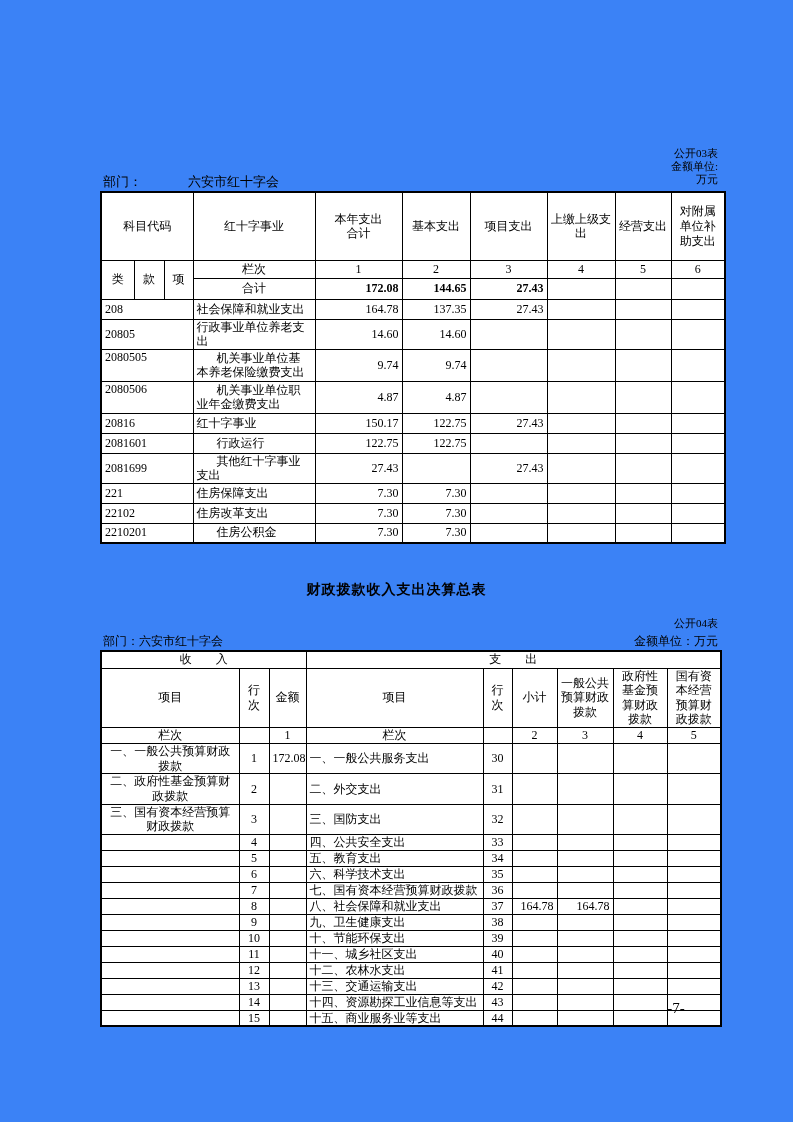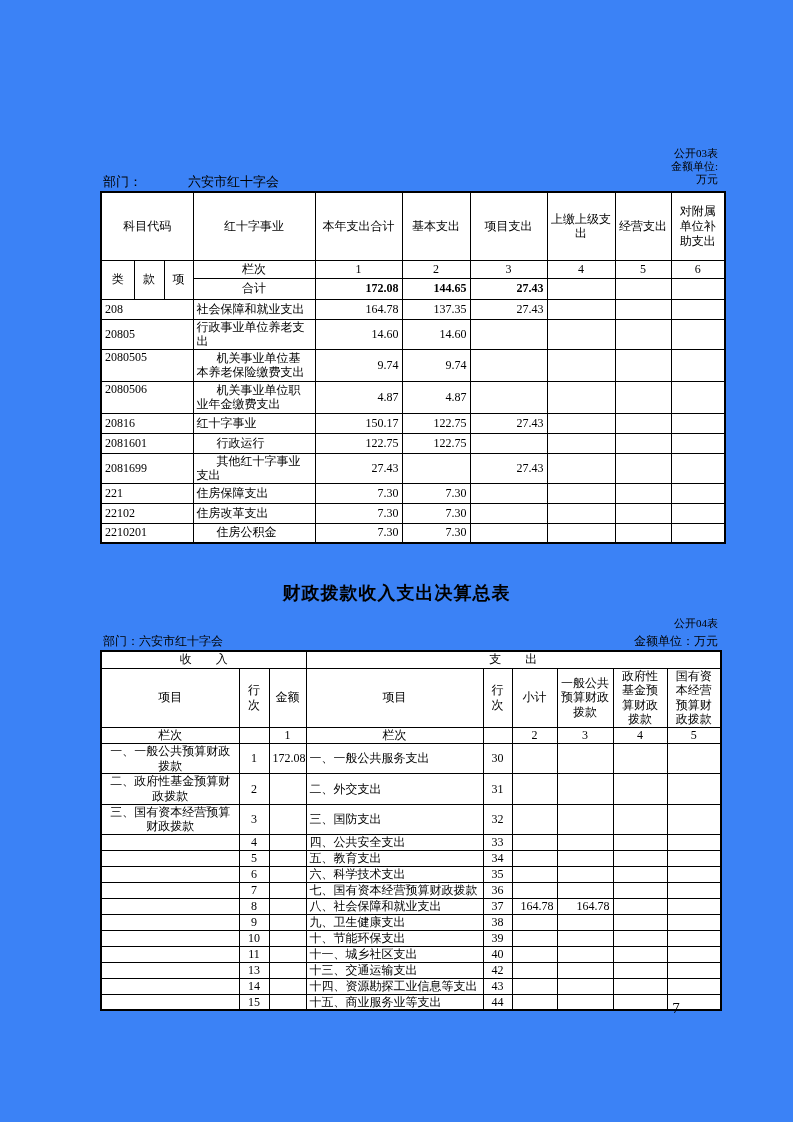--- a/index.html
+++ b/index.html
@@ -3,21 +3,21 @@
 <meta charset="utf-8">
 <style>
   html,body{margin:0;padding:0;background:#fff;}
   body{width:793px;height:1122px;font-family:"Liberation Serif","DejaVu Serif",serif;color:#000;}
   .page{position:relative;width:793px;height:1122px;background:#3b82f6;overflow:hidden;}
   .abs{position:absolute;}
   .meta{right:75px;text-align:right;font-size:11px;line-height:13px;}
   .dept1{top:173px;left:103px;font-size:13px;}
   .dept1 .val{margin-left:46px;text-align:center;}
   .note1{top:526px;left:101px;font-size:12px;}
-  .title2{top:581px;left:0;width:793px;text-align:center;font-family:"Liberation Sans","DejaVu Sans",sans-serif;font-weight:bold;font-size:18px;letter-spacing:1px;}
+  .title2{top:581px;left:0;width:793px;text-align:center;font-family:"Liberation Sans","DejaVu Sans",sans-serif;font-weight:bold;font-size:14px;letter-spacing:1px;}
   .dept2{top:633px;left:103px;width:615px;font-size:12px;}
   .dept2 .right{float:right;}
   .pageno{top:1000px;left:652px;width:48px;text-align:center;font-size:15px;}
   table.t{border-collapse:collapse;table-layout:fixed;border:2px solid #000;background:#fff;}
   table.t td{border:1px solid #000;overflow:hidden;padding:0 3px;font-size:12px;line-height:1.22;vertical-align:middle;}
   .t1{top:191px;left:100px;width:624px;}
   .t2{top:650px;left:100px;width:620px;}
   td.hc{text-align:center;font-size:13px;}
   td.hs{text-align:center;font-size:11px;line-height:13px;}
   td.c{text-align:center;}
@@ -55,21 +55,21 @@
         <col style="width:68px">
         <col style="width:77px">
         <col style="width:68px">
         <col style="width:56px">
         <col style="width:54px">
       </colgroup>
     <tbody>
         <tr style="height:68px">
       <td colspan="3" class="hc">科目代码</td>
       <td class="hc">红十字事业</td>
-      <td class="hc" style="padding:0 3px">本年支出合计</td>
+      <td class="hc" style="padding:0 15px">本年支出合计</td>
       <td class="hc">基本支出</td>
       <td class="hc">项目支出</td>
       <td class="hc">上缴上级支出</td>
       <td class="hc">经营支出</td>
       <td class="hc">对附属单位补助支出</td>
     </tr>
     <tr style="height:18px">
       <td rowspan="2" class="hc">类</td>
       <td rowspan="2" class="hc">款</td>
       <td rowspan="2" class="hc">项</td>
@@ -360,20 +360,31 @@
       <td class="num2"></td>
       <td class="exp">十一、城乡社区支出</td>
       <td class="c">40</td>
       <td class="num2"></td>
       <td class="num2"></td>
       <td class="num2"></td>
       <td class="num2"></td>
     </tr>
     <tr style="height:16px">
       <td class="inc"></td>
+      <td class="c">12</td>
+      <td class="num2"></td>
+      <td class="exp">十二、农林水支出</td>
+      <td class="c">41</td>
+      <td class="num2"></td>
+      <td class="num2"></td>
+      <td class="num2"></td>
+      <td class="num2"></td>
+    </tr>
+    <tr style="height:16px">
+      <td class="inc"></td>
       <td class="c">13</td>
       <td class="num2"></td>
       <td class="exp">十三、交通运输支出</td>
       <td class="c">42</td>
       <td class="num2"></td>
       <td class="num2"></td>
       <td class="num2"></td>
       <td class="num2"></td>
     </tr>
     <tr style="height:16px">

